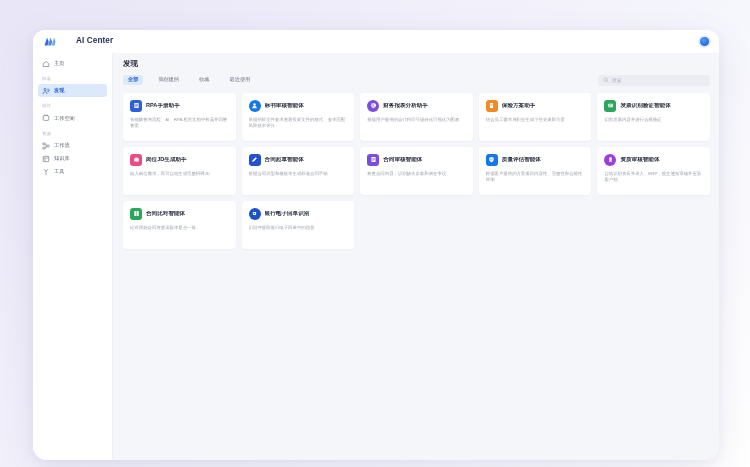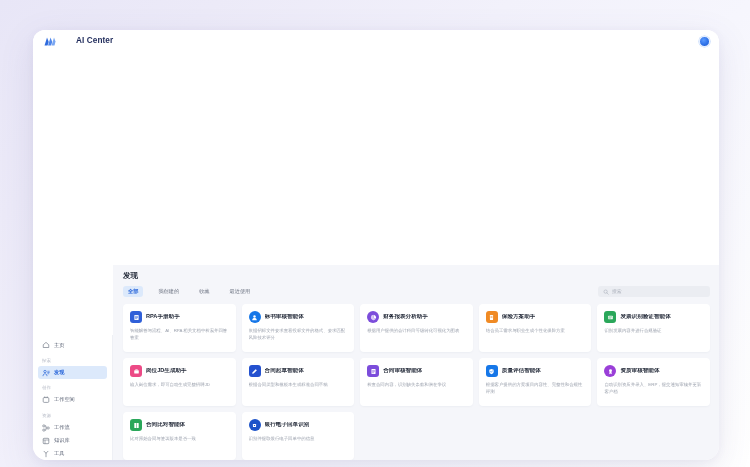--- a/index.html
+++ b/index.html
@@ -70,21 +70,20 @@
     border: 1.2px solid #dfeaff;
     box-shadow: 0 0 0 0.6px #bed6fb;
     display: block;
   }
 
   
   .app-body {
     flex: 1;
     display: flex;
     min-height: 0;
-    align-items: flex-end;
   }
 
   
   .sidebar {
     width: 80px;
     flex: 0 0 80px;
     background: #ffffff;
     border-right: 1px solid #eef0f5;
     padding: 4px 0 0 0;
     display: flex;

